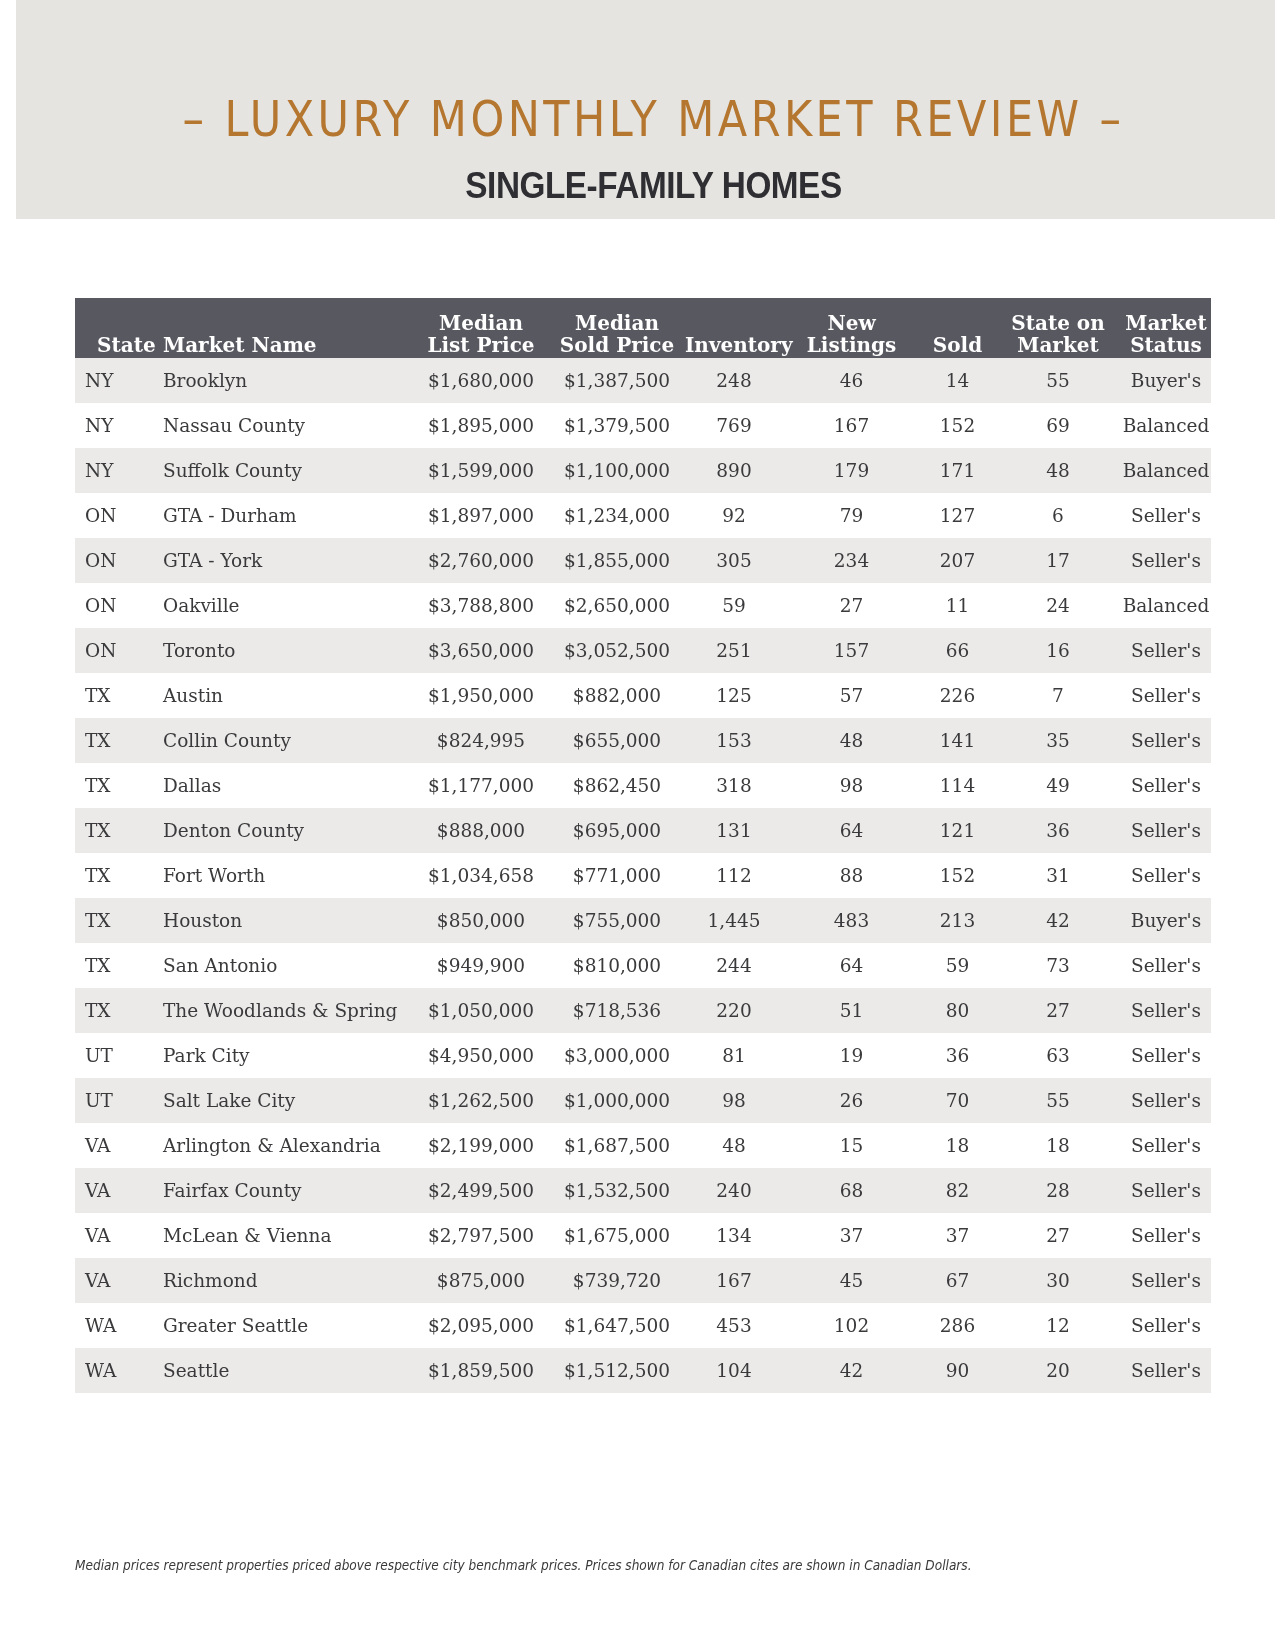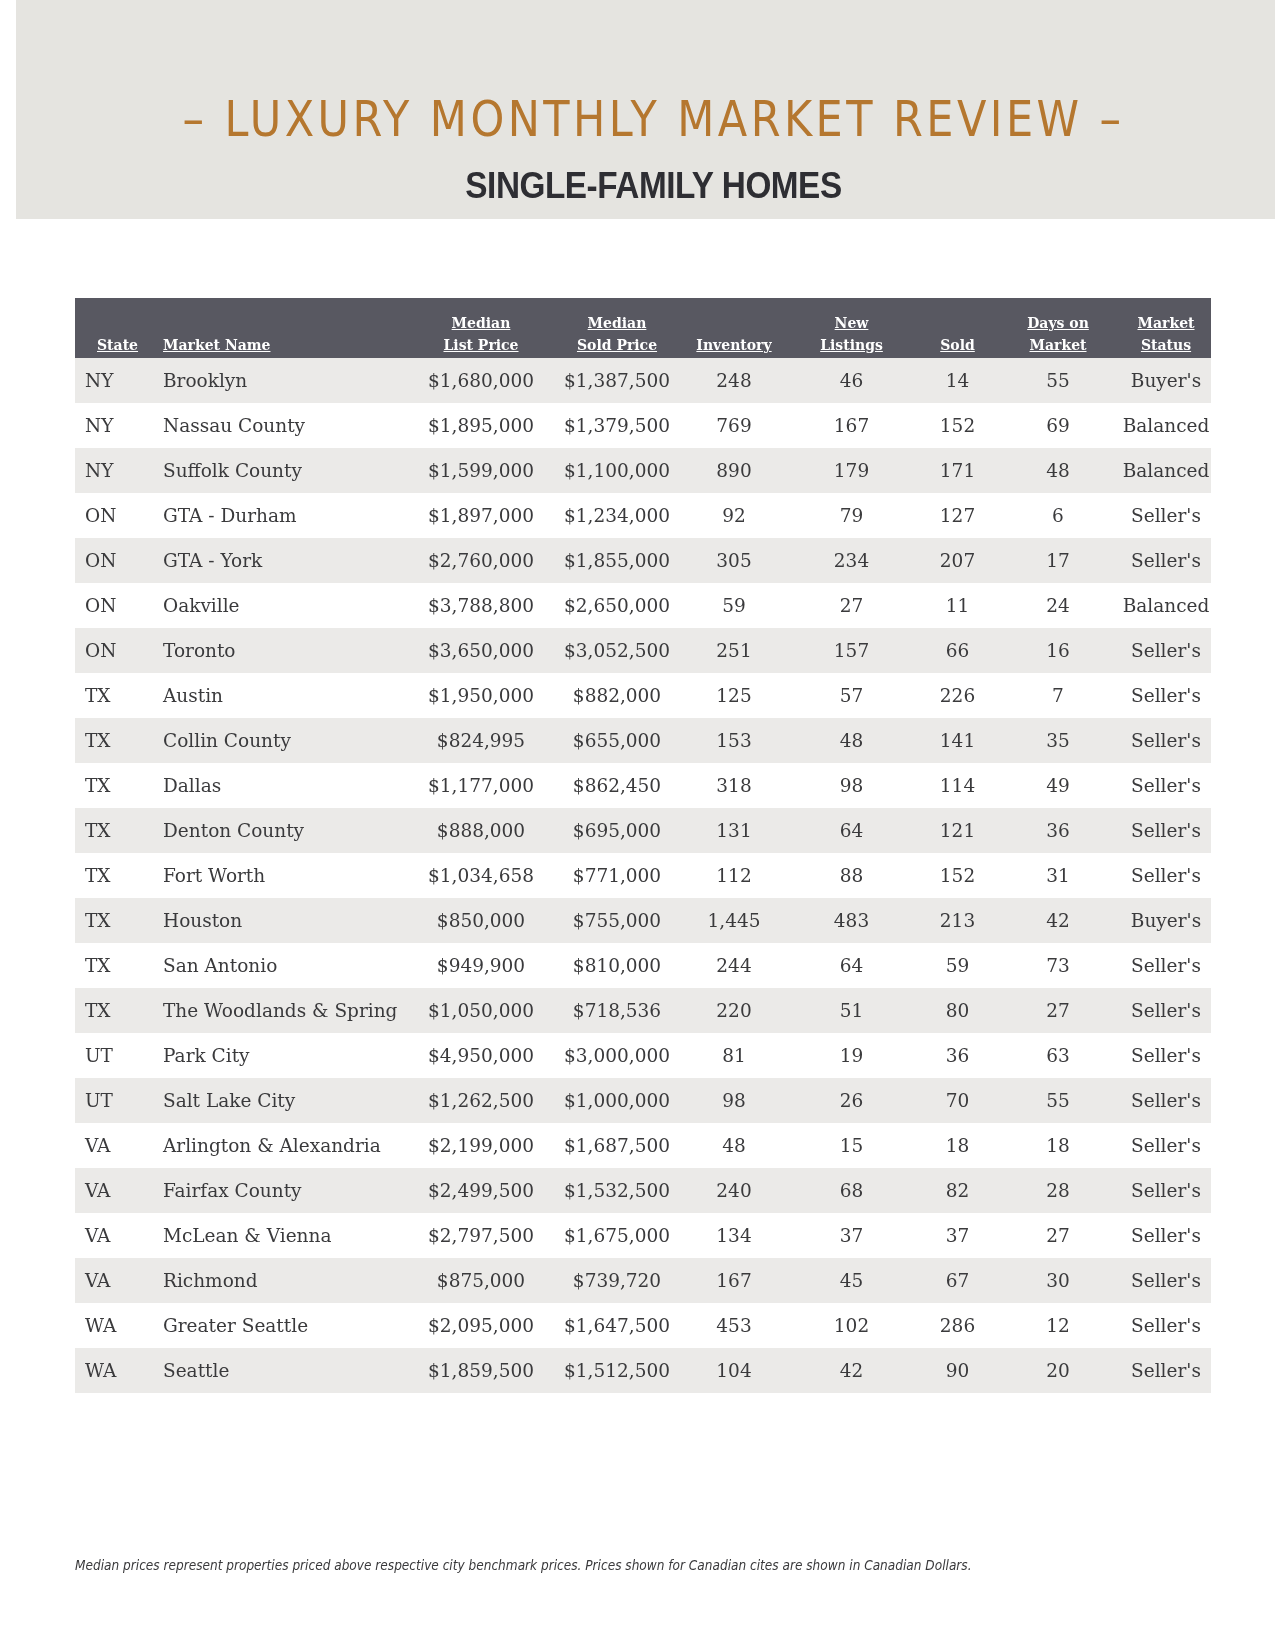--- a/index.html
+++ b/index.html
@@ -54,27 +54,26 @@
     table {
       width: 100%;
       border-collapse: collapse;
       table-layout: fixed;
     }
     thead tr { background: #585861; }
     th {
       color: #ffffff;
       font-family: "DejaVu Serif", serif;
       font-weight: bold;
-      font-size: 14px;
+      font-size: 20px;
       line-height: 22px;
       height: 58px;
       vertical-align: bottom;
       padding: 0 0 2px 0;
       text-align: center;
-      text-decoration: underline;
     }
     th .line { display: block; }
     th.left { text-align: left; }
     td {
       height: 45px;
       font-family: "DejaVu Serif", serif;
       font-size: 18.5px;
       color: #3a3a3c;
       text-align: center;
       padding: 0;
@@ -142,21 +141,21 @@
         </th>
         <th class="col-new">
           <span class="line">New</span>
           <span class="line">Listings</span>
         </th>
         <th class="col-soldc">
           <span class="line"></span>
           <span class="line">Sold</span>
         </th>
         <th class="col-dom">
-          <span class="line">Days on</span>
+          <span class="line">State on</span>
           <span class="line">Market</span>
         </th>
         <th class="col-status">
           <span class="line">Market</span>
           <span class="line">Status</span>
         </th>
       </tr>
     </thead>
     <tbody id="table-body">
 

